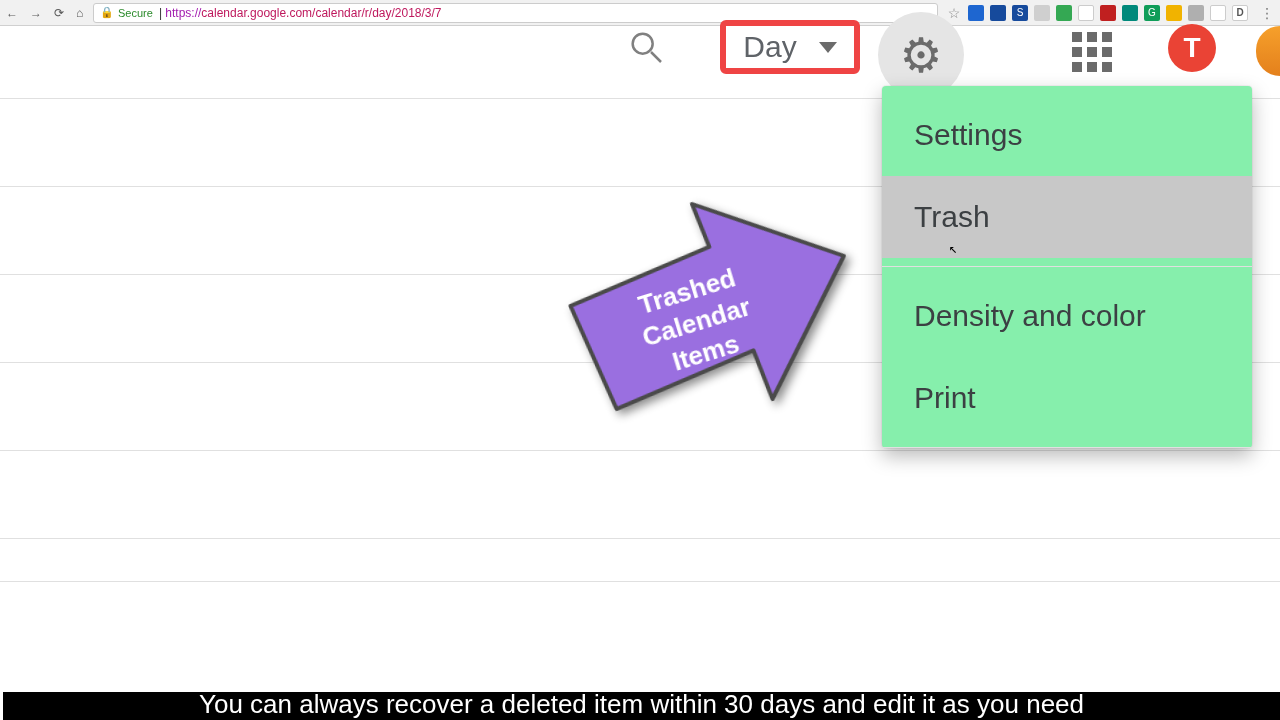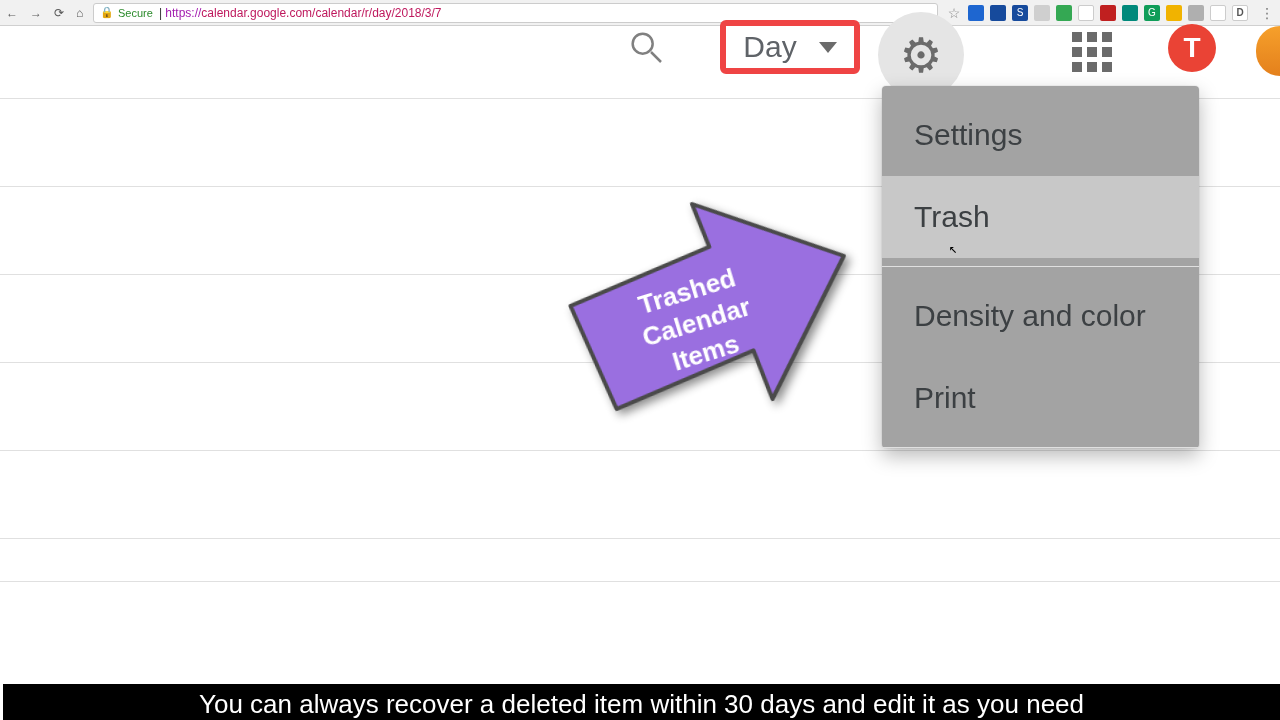--- a/index.html
+++ b/index.html
@@ -40,34 +40,34 @@
   .apps-grid{position:absolute;left:1072px;top:6px;display:grid;grid-template-columns:10px 10px 10px;grid-template-rows:10px 10px 10px;gap:5px}
   .apps-grid span{background:#6b6b6b}
   .avatar{position:absolute;left:1168px;top:-2px;width:48px;height:48px;border-radius:50%;background:#ea4335;display:flex;align-items:center;justify-content:center;color:#fff;font-size:28px;font-weight:bold}
   .half-circle{position:absolute;right:0;top:0;width:24px;height:50px;border-radius:50px 0 0 50px;background:linear-gradient(#f6a02b,#e4801c)}
 
   
   .grid-area{position:absolute;left:0;right:0;top:98px;bottom:36px}
   .hline{position:absolute;left:0;right:0;height:1px;background:#e0e0e0}
 
   
-  .dropdown{position:absolute;left:882px;top:86px;width:317px;background:#a3a3a3;border-radius:4px;box-shadow:0 8px 20px rgba(0,0,0,.28),0 0 0 1px rgba(0,0,0,.04)}
+  .dropdown{position:absolute;left:882px;top:86px;width:370px;background:#86efac;border-radius:4px;box-shadow:0 8px 20px rgba(0,0,0,.28),0 0 0 1px rgba(0,0,0,.04)}
   .dd-section{padding:8px 0}
   .dd-item{padding:24px 32px;font-size:30px;color:#3c4043;cursor:pointer}
   .dd-item.hover{background:#c8c8c8}
   .dd-divider{height:1px;background:#e0e0e0;margin:0}
   .cursor{position:absolute;left:949px;top:240px;font-size:14px;color:#000;pointer-events:none;font-family:monospace}
 
   
   .annot-wrap{position:absolute;left:548px;top:186px;width:320px;height:250px;transform:rotate(-17deg);filter:drop-shadow(3px 5px 5px rgba(0,0,0,.45))}
   .annot-wrap svg{width:100%;height:100%}
   .annot-label{position:absolute;left:90px;top:84px;color:#fff;font-size:26px;font-weight:bold;text-align:center;line-height:32px;transform:rotate(0deg);pointer-events:none}
 
   
-  .caption{position:absolute;left:3px;right:0;bottom:0;height:36px;background:#000;color:#fff;font-size:26px;display:flex;align-items:flex-end;justify-content:center;padding-bottom:0;overflow:hidden}
+  .caption{position:absolute;left:3px;right:0;bottom:0;height:28px;background:#000;color:#fff;font-size:26px;display:flex;align-items:flex-end;justify-content:center;padding-bottom:0;overflow:hidden}
 </style>
 </head>
 <body>
 
 <div class="chrome-bar">
   <div class="chrome-nav">
     <span>←</span>
     <span>→</span>
     <span>⟳</span>
     <span>⌂</span>

